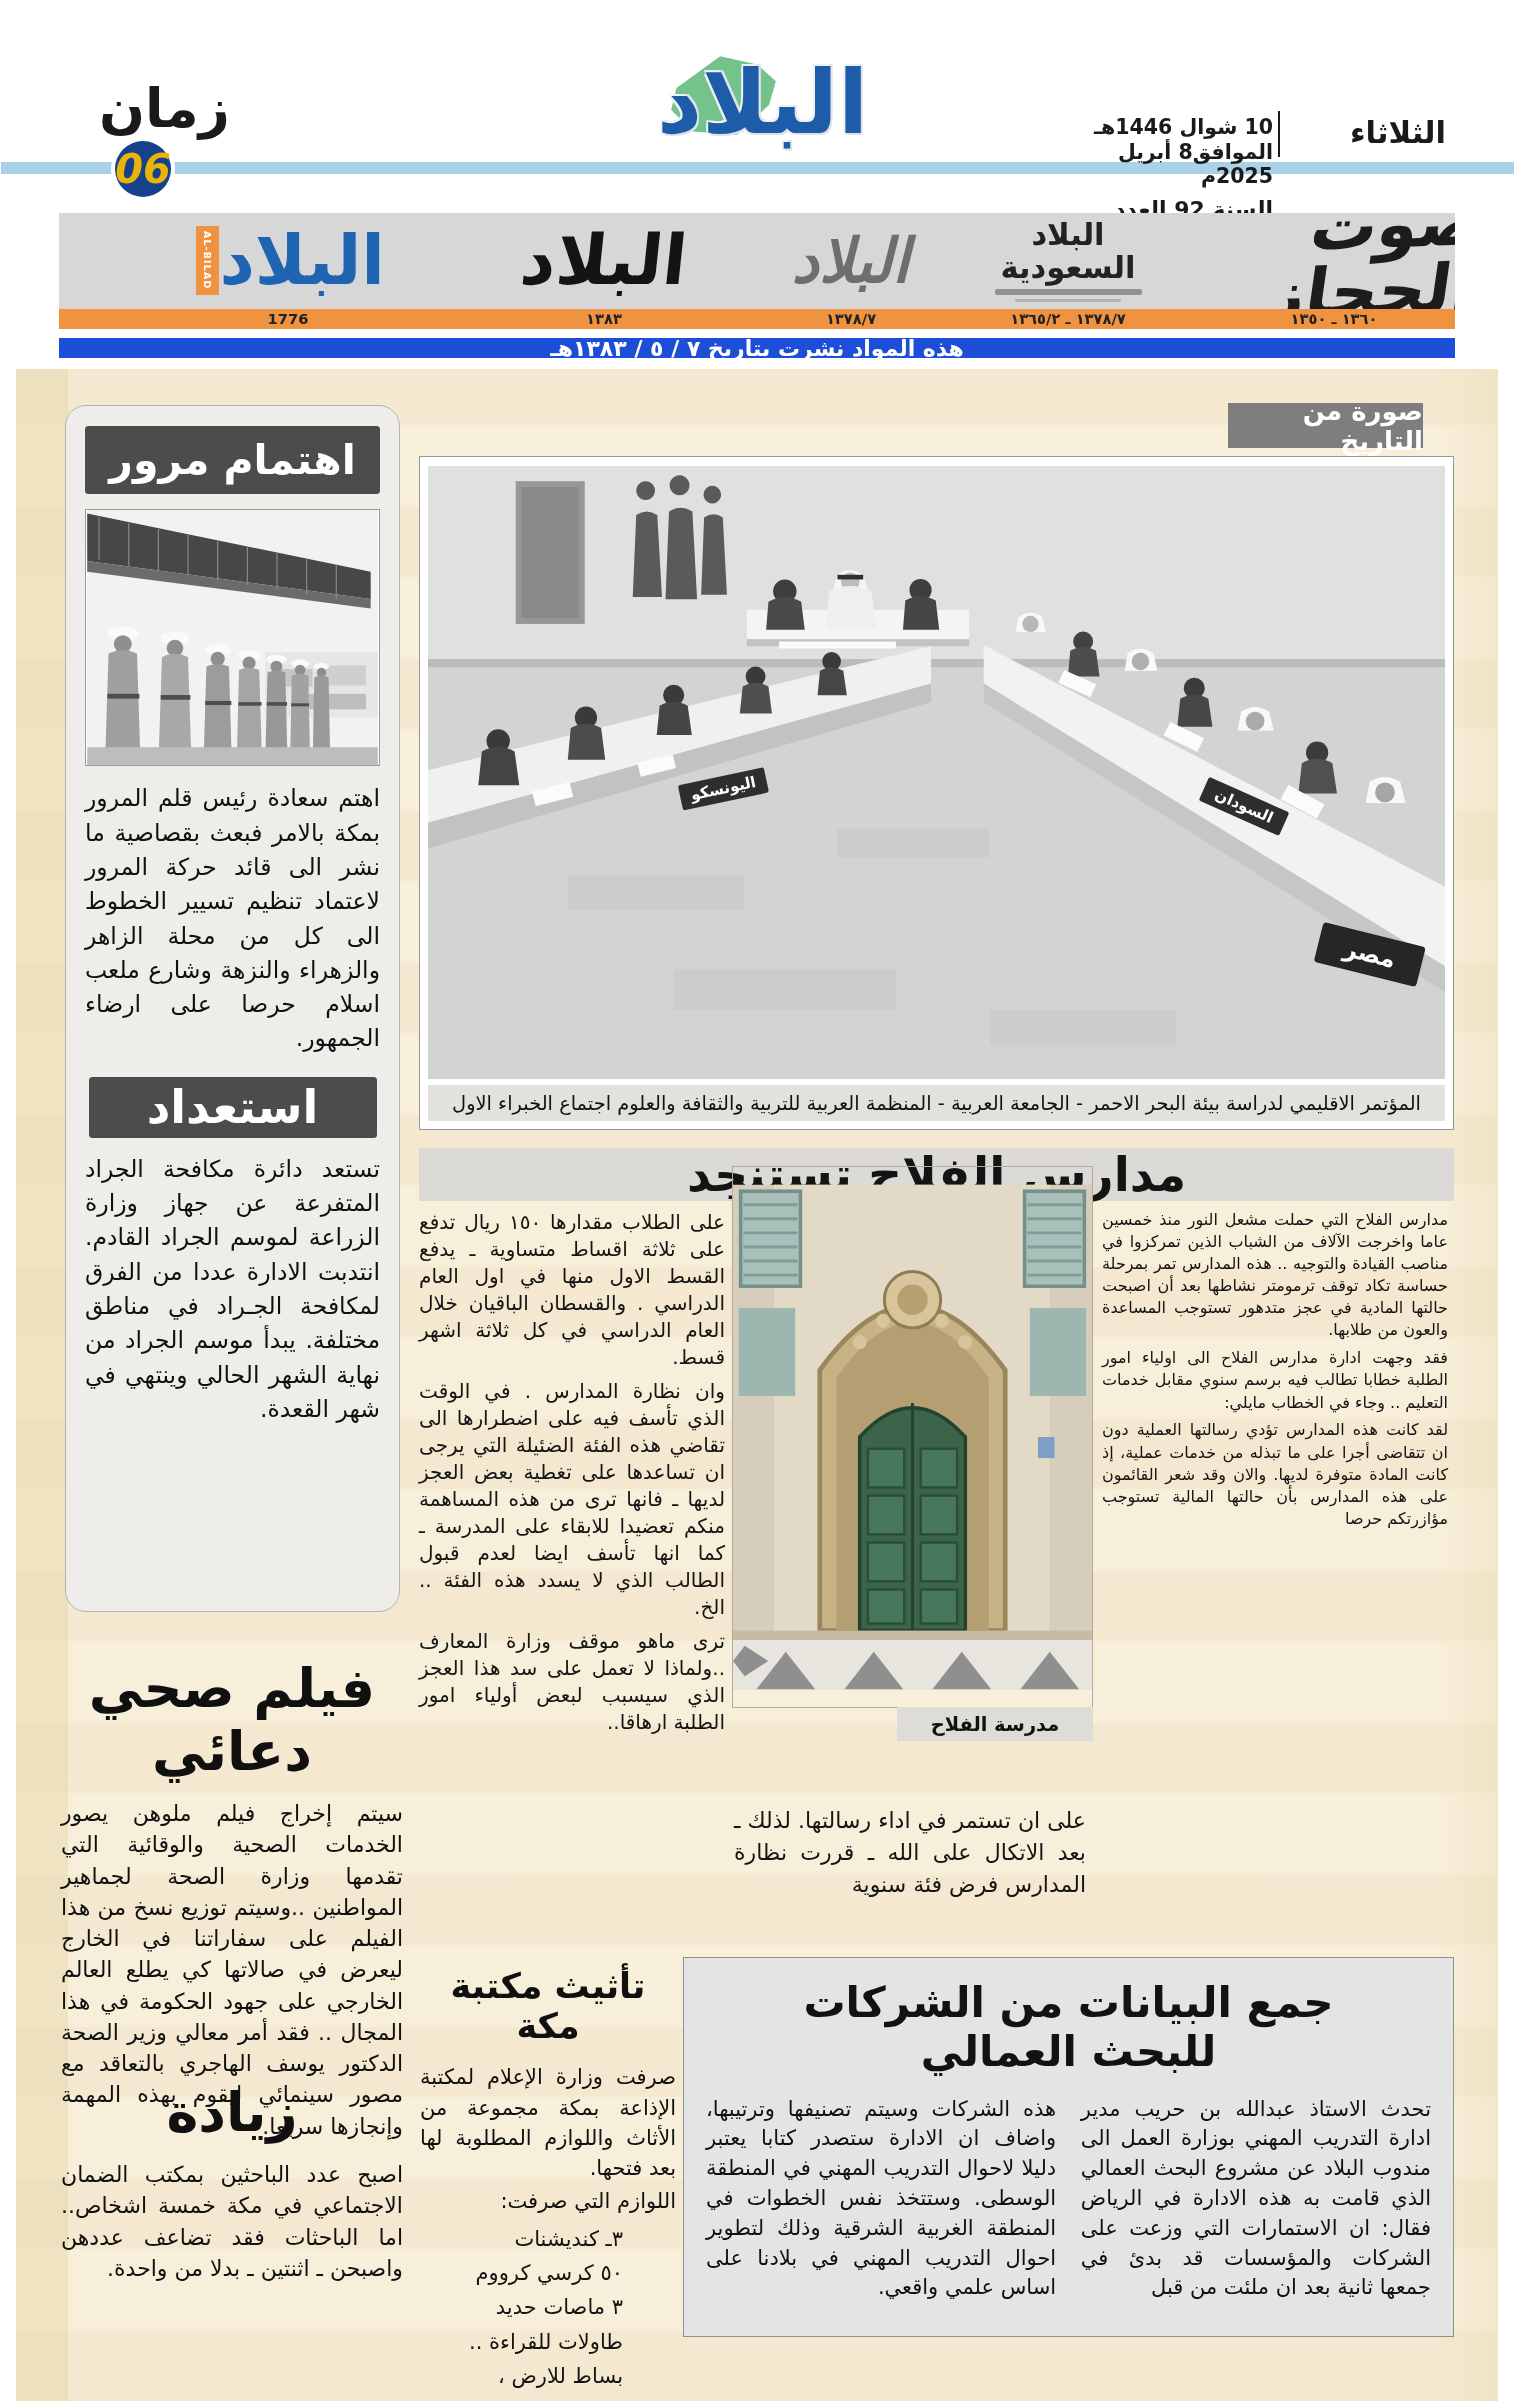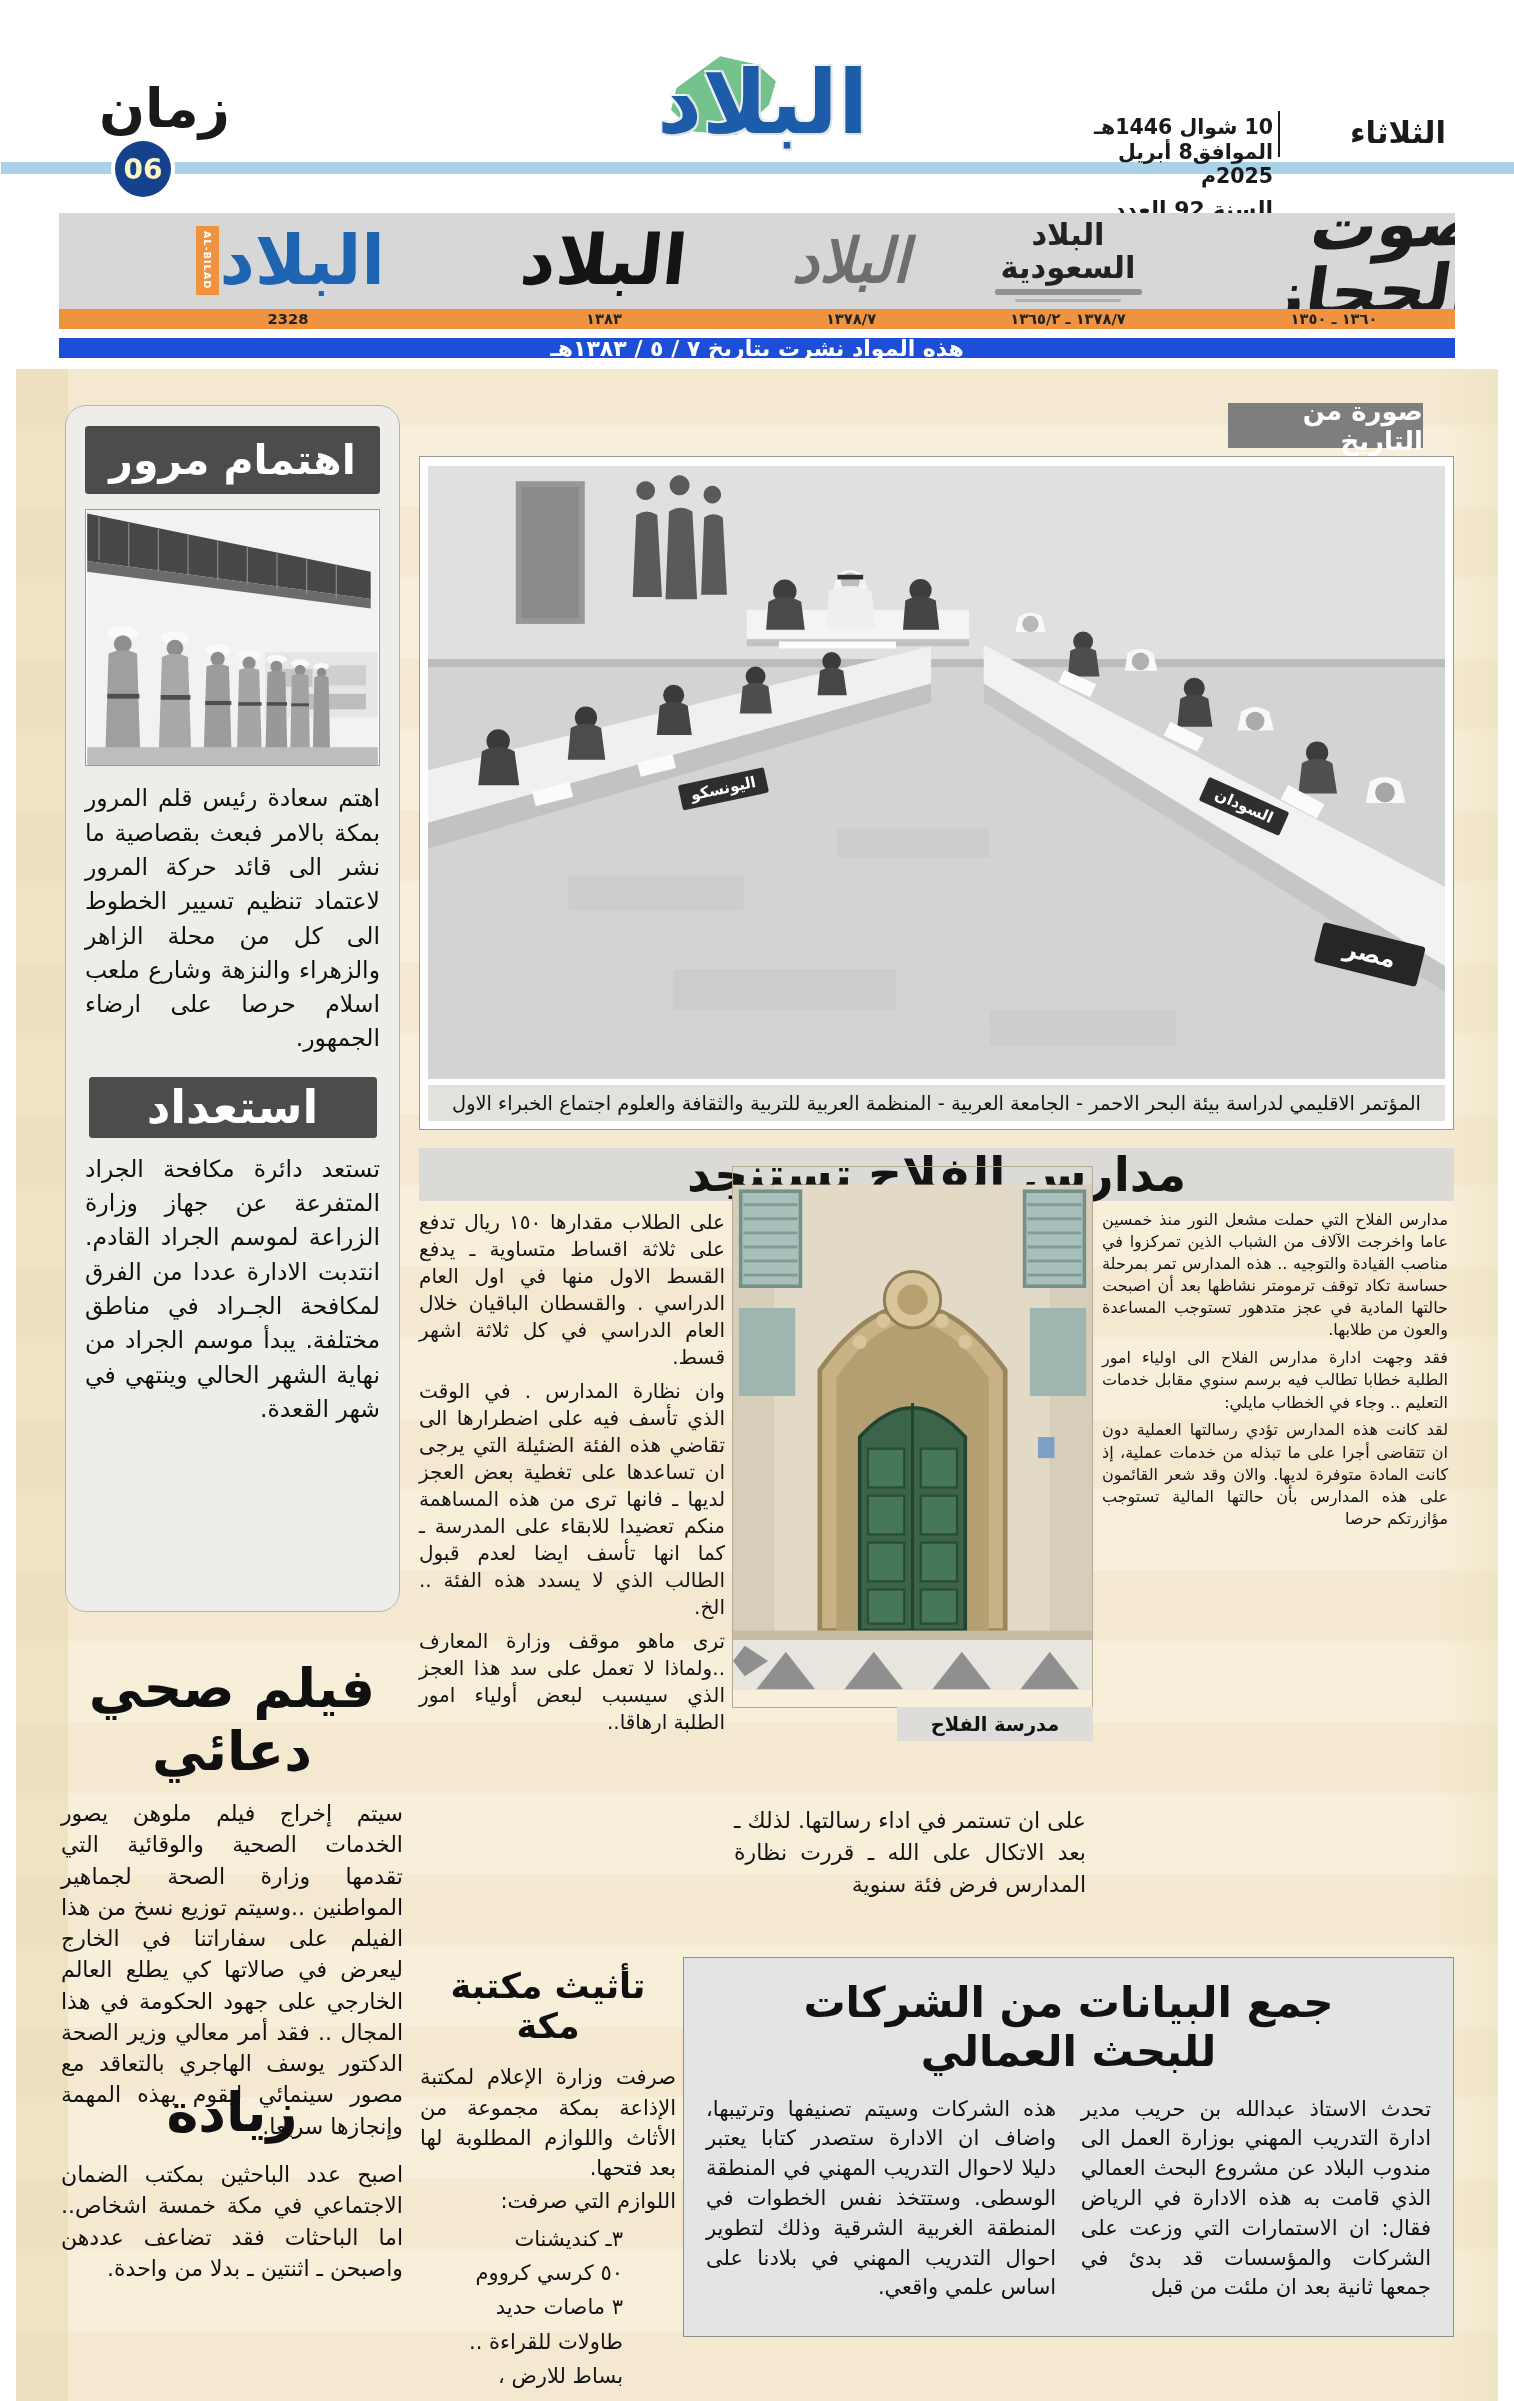--- a/index.html
+++ b/index.html
@@ -13,22 +13,22 @@
     left:16.4px;top:369px;width:1482px;height:2032px;
     background:
       repeating-linear-gradient(0deg, rgba(232,216,178,.25) 0 70px, rgba(255,255,255,0) 70px 152px),
       linear-gradient(90deg,#efe3c2 0 52px,#f8efda 52px 96%,#f3e8cc 100%);
   }
   
   .section-label{left:99px;top:77px;font-size:54px;font-weight:bold;color:#1a1a1a;letter-spacing:-1.2px}
   .blue-line{left:0;top:162px;width:1515px;height:11.7px;background:#a9d2e9}
   .page-circle{
     left:115px;top:141px;width:56px;height:56px;border-radius:50%;
-    background:#16418d;color:#fef9c3;font-size:28px;font-weight:bold;
-    display:flex;align-items:center;justify-content:center;box-shadow:0 0 0 4.1px #ffffff;
+    background:#16418d;color:#eab308;font-size:40px;font-weight:bold;
+    display:flex;align-items:center;justify-content:center;box-shadow:0 0 0 4.1px #ffffff;font-style:italic;
   }
   .logo-wrap{left:645px;top:54px;width:235px;height:117px}
   .logo-map{position:absolute;left:10.6px;top:-3.5px;width:135px;height:94px}
   .logo-text{
     position:absolute;right:0;top:4.7px;width:100%;text-align:center;
     font-size:88px;font-weight:bold;color:#1d5ca9;line-height:1;
     text-shadow:1.8px 1.8px 0 #dfe3e8,-1.8px -1.8px 0 #eef2f5,1.8px -1.8px 0 #dfe3e8,-1.8px 1.8px 0 #eef2f5;
   }
   .weekday{left:1288px;top:115px;width:158px;font-size:30.5px;font-weight:bold;color:#1a1a1a;text-align:right}
   .head-divider{left:1278px;top:111px;width:2.3px;height:46px;background:#1a1a1a}
@@ -154,21 +154,21 @@
   </div>
   <div class="mh mh-saudia" style="left:912px;width:194px;flex-direction:column">
     <div class="big">البلاد السعودية</div>
     <div class="sq1" style="width:147px"></div>
     <div class="sq2" style="width:106px"></div>
   </div>
   <div class="mh" style="left:1132px;width:287px">
     <span class="mh-sawt">صوت الحجاز</span>
   </div>
   <div class="orange"></div>
-  <span class="date" style="left:229px">2328</span>
+  <span class="date" style="left:229px">1776</span>
   <span class="date" style="left:545px">١٣٨٣</span>
   <span class="date" style="left:792px">١٣٧٨/٧</span>
   <span class="date" style="left:1009px">١٣٧٨/٧ ـ ١٣٦٥/٢</span>
   <span class="date" style="left:1275px">١٣٦٠ ـ ١٣٥٠</span>
 </div>
 
 <div class="abs black-bar">هذه المواد نشرت بتاريخ ٧ / ٥ / ١٣٨٣هـ</div>
 
 <div class="abs left-card">
   <div class="darkbox t-traffic">اهتمام مرور مكة</div>

